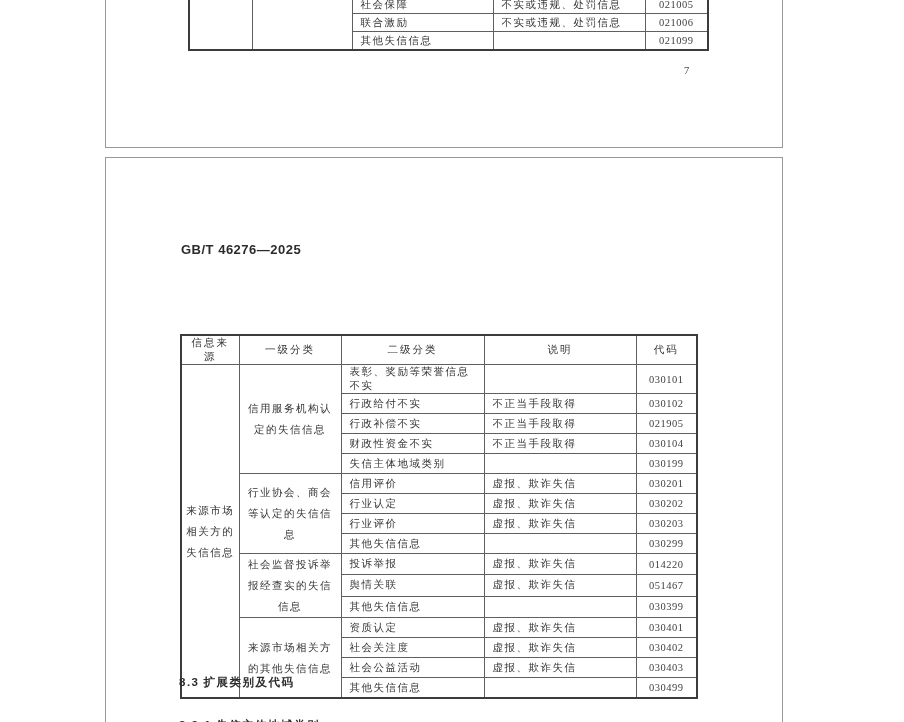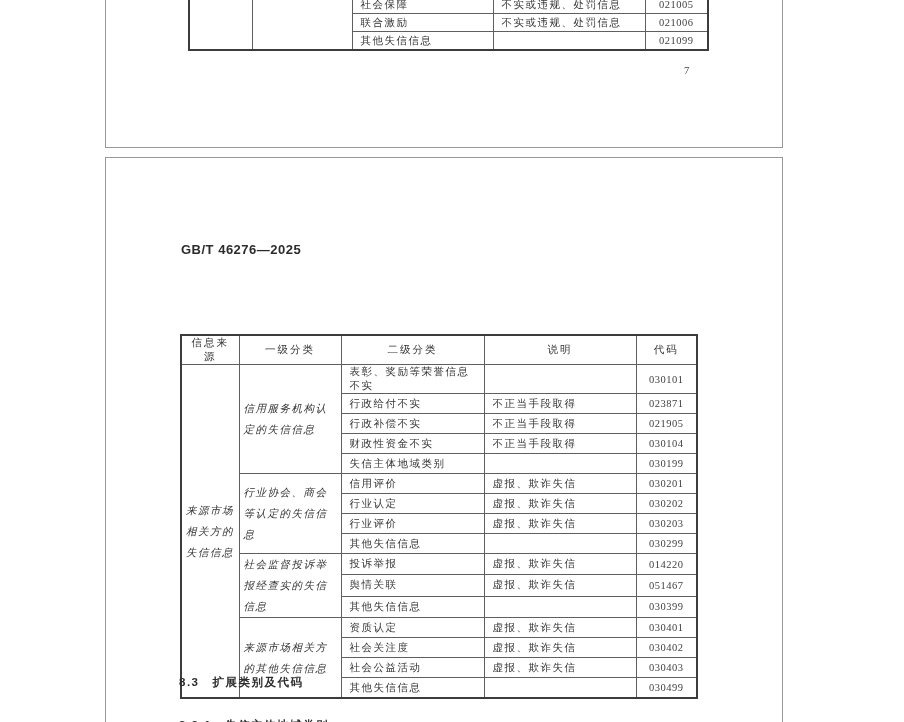--- a/index.html
+++ b/index.html
@@ -32,21 +32,21 @@
     padding:0 6px;
     font-weight:normal;
     overflow:hidden;
     vertical-align:middle;
   }
   .prev-table td{height:17px;}
   .main-table td,.main-table th{height:19px;}
 
   .c-l2,.c-desc{text-align:left;padding-left:8px;letter-spacing:1.5px;}
   .c-code{text-align:center;letter-spacing:0.5px;color:#3f3f3f;}
-  .c-src,.c-l1{line-height:2;letter-spacing:1.5px;padding:0 4px;font-style:italic;}
+  .c-src,.c-l1{text-align:center;line-height:2;letter-spacing:1.5px;padding:0 4px;}
   .main-table thead th{text-align:center;letter-spacing:2px;}
 
   .page-num{
     position:absolute;left:578px;top:66px;font-size:10.5px;color:#474747;
   }
 
   
   .doc-code{
     position:absolute;left:75px;top:84px;
     font-family:"Liberation Sans","DejaVu Sans",sans-serif;
@@ -60,21 +60,21 @@
   .main-table-wrap{position:absolute;left:74px;top:151px;margin-top:25px;}
 
   .section-heading{
     position:absolute;left:73px;
     font-family:"Liberation Sans","DejaVu Sans",sans-serif;
     font-weight:bold;font-size:11.5px;letter-spacing:1.5px;color:#2c2c2c;
     white-space:nowrap;
   }
   #heading-83{top:517px;}
   #heading-831{top:560px;}
-  .section-heading .ht{margin-left:13px;}
+  .section-heading .ht{margin-left:4px;}
 </style>
 </head>
 <body>
 
 <div class="page" id="page1">
   <div class="prev-table-wrap">
     <table class="prev-table">
       <colgroup>
         <col style="width:63px">
           <col style="width:100px">
@@ -131,21 +131,21 @@
           <tr>
             <td class="c-src" rowspan="16">来源市场相关方的失信信息</td>
             <td class="c-l1" rowspan="5">信用服务机构认定的失信信息</td>
             <td class="c-l2">表彰、奖励等荣誉信息不实</td>
             <td class="c-desc"></td>
             <td class="c-code">030101</td>
           </tr>
           <tr>
             <td class="c-l2">行政给付不实</td>
             <td class="c-desc">不正当手段取得</td>
-            <td class="c-code">023871</td>
+            <td class="c-code">030102</td>
           </tr>
           <tr>
             <td class="c-l2">行政补偿不实</td>
             <td class="c-desc">不正当手段取得</td>
             <td class="c-code">021905</td>
           </tr>
           <tr>
             <td class="c-l2">财政性资金不实</td>
             <td class="c-desc">不正当手段取得</td>
             <td class="c-code">030104</td>

